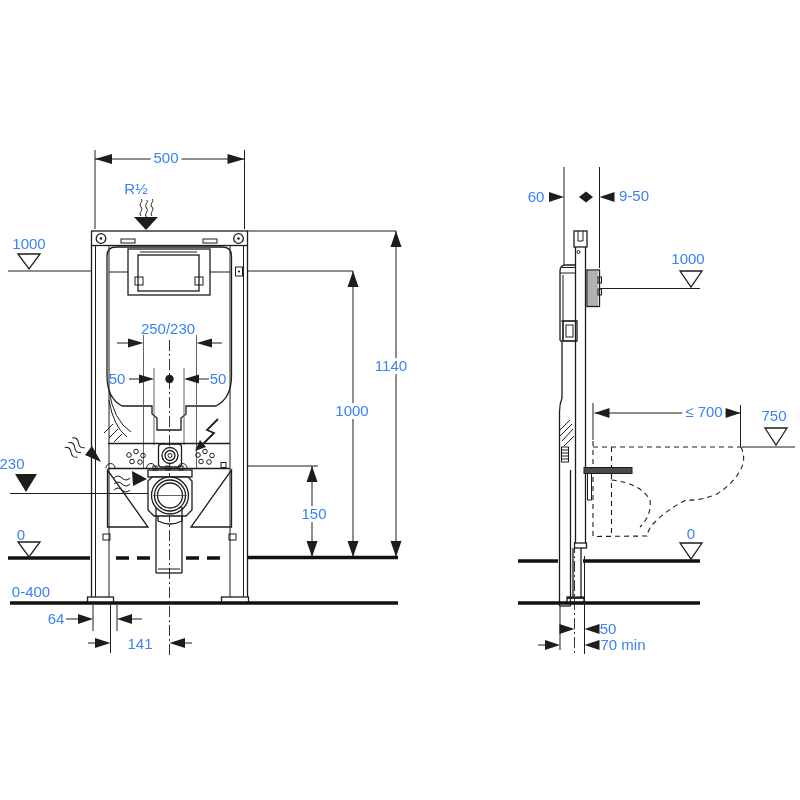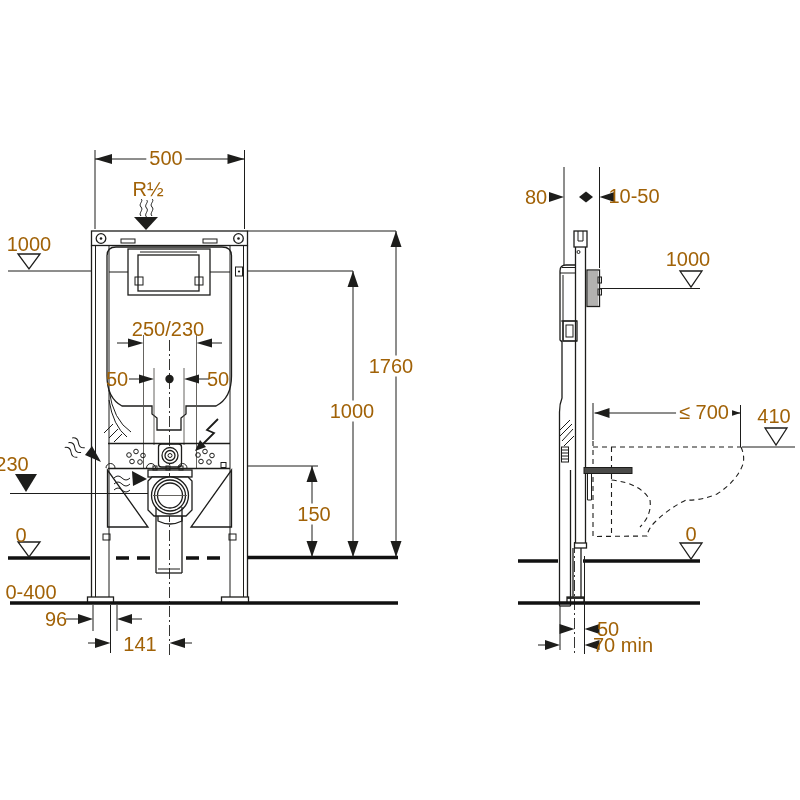--- a/index.html
+++ b/index.html
@@ -11,21 +11,21 @@
   .thin{stroke:#1d1d1b;fill:none;stroke-width:1px;}
   .hair{stroke:#55524e;fill:none;stroke-width:0.9px;}
   .thick{stroke:#111;fill:none;stroke-width:3.5px;}
   .f   {fill:#1d1d1b;stroke:none;}
   .wf  {fill:#ffffff;stroke:#1d1d1b;stroke-width:1.3px;}
   .dash{stroke:#1d1d1b;fill:none;stroke-width:1.1px;stroke-dasharray:5 4;}
   .dashdot{stroke:#1d1d1b;fill:none;stroke-width:0.9px;stroke-dasharray:11 3 2 3;}
   .fdash{stroke:#111;fill:none;stroke-width:3.5px;stroke-dasharray:13 8;}
   .darkfill{fill:#4a4a48;stroke:#1d1d1b;stroke-width:1px;}
   .lbl{position:absolute;transform:translate(-50%,-50%);background:#fff;padding:0 3px;
-       font-size:20px;line-height:1.05;color:#a16207;white-space:nowrap;}
+       font-size:15px;line-height:1.05;color:#3b82f6;white-space:nowrap;}
 </style>
 </head>
 <body>
 
 <div id="stage">
 <svg width="800" height="800" viewBox="0 0 800 800">
 
   <g>
 
     <g>
@@ -319,36 +319,36 @@
       <polygon class="f" points="574.5,629 559.5,624 559.5,634"></polygon>
       <polygon class="f" points="584.5,629 599.5,624 599.5,634"></polygon>
       <polygon class="f" points="560,645 545,640 545,650"></polygon>
       <polygon class="f" points="584.5,645 599.5,640 599.5,650"></polygon>
       <line class="thin" x1="538" y1="645" x2="545" y2="645"></line>
     </g>
   </g>
 </svg>
 
 <div class="lbl" style="left:166px;top:158px">500</div>
-<div class="lbl" style="left:148px;top:189px;background:transparent">R½</div>
+<div class="lbl" style="left:136px;top:189px;background:transparent">R½</div>
 <div class="lbl" style="left:29px;top:244px;background:transparent">1000</div>
 <div class="lbl" style="left:168px;top:329px;background:transparent">250/230</div>
 <div class="lbl" style="left:117px;top:379px;background:transparent">50</div>
 <div class="lbl" style="left:218px;top:379px;background:transparent">50</div>
-<div class="lbl" style="left:391px;top:366px">1760</div>
+<div class="lbl" style="left:391px;top:366px">1140</div>
 <div class="lbl" style="left:352px;top:411px">1000</div>
 <div class="lbl" style="left:12px;top:464px;background:transparent">230</div>
 <div class="lbl" style="left:314px;top:514px">150</div>
 <div class="lbl" style="left:21px;top:535px;background:transparent">0</div>
 <div class="lbl" style="left:31px;top:592px;background:transparent">0-400</div>
-<div class="lbl" style="left:56px;top:619px;background:transparent">96</div>
+<div class="lbl" style="left:56px;top:619px;background:transparent">64</div>
 <div class="lbl" style="left:140px;top:644px;background:transparent">141</div>
 
-<div class="lbl" style="left:536px;top:197px;background:transparent">80</div>
-<div class="lbl" style="left:634px;top:196px;background:transparent">10-50</div>
+<div class="lbl" style="left:536px;top:197px;background:transparent">60</div>
+<div class="lbl" style="left:634px;top:196px;background:transparent">9-50</div>
 <div class="lbl" style="left:688px;top:259px;background:transparent">1000</div>
 <div class="lbl" style="left:704px;top:412px">≤ 700</div>
-<div class="lbl" style="left:774px;top:416px;background:transparent">410</div>
+<div class="lbl" style="left:774px;top:416px;background:transparent">750</div>
 <div class="lbl" style="left:691px;top:534px;background:transparent">0</div>
 <div class="lbl" style="left:608px;top:629px;background:transparent">50</div>
 <div class="lbl" style="left:623px;top:645px;background:transparent">70 min</div>
 
 </div>
 
 </body></html>

